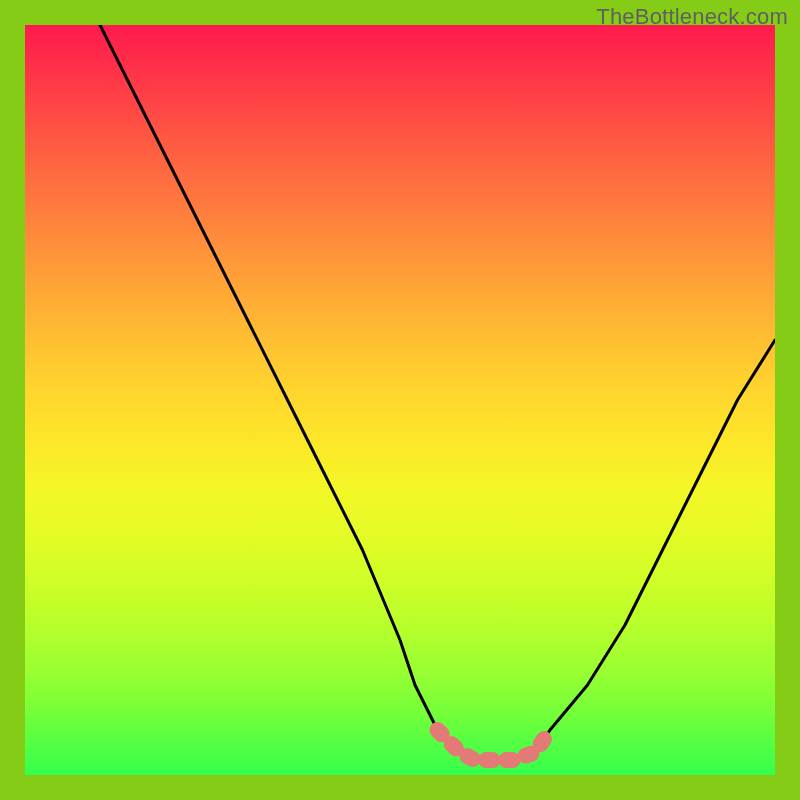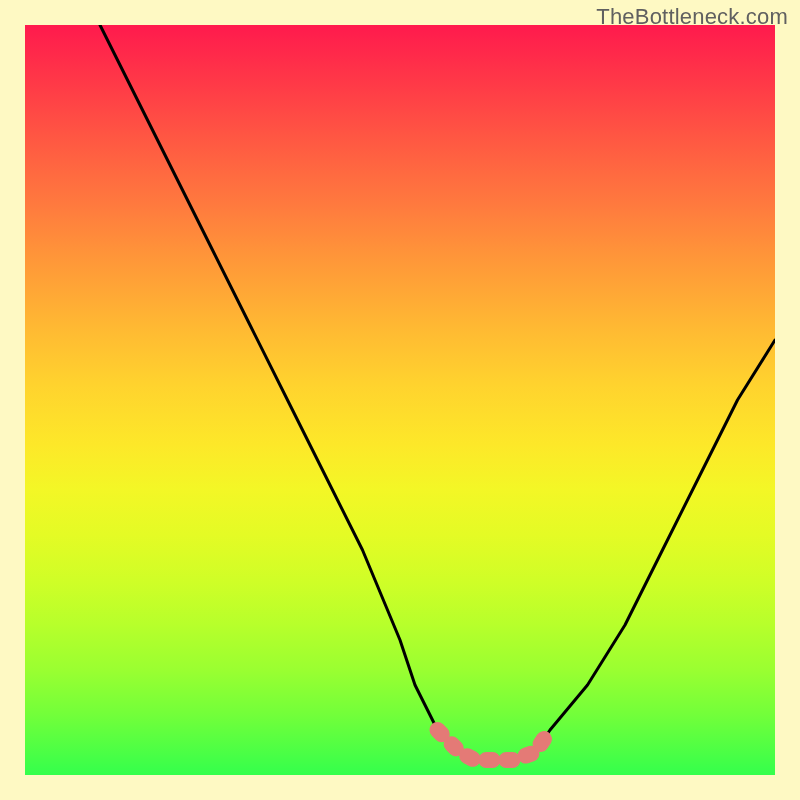--- a/index.html
+++ b/index.html
@@ -8,21 +8,21 @@
     width: 800px;
     height: 800px;
     background: #000;
     overflow: hidden;
     font-family: Arial, Helvetica, sans-serif;
   }
   .stage {
     position: relative;
     width: 800px;
     height: 800px;
-    background: #fef9c3;
+    background: #84cc16;
   }
   .plot {
     position: absolute;
     left: 25px;
     top: 25px;
     width: 750px;
     height: 750px;
     
     background: linear-gradient(to bottom,
       #ff1a4d 0%,

